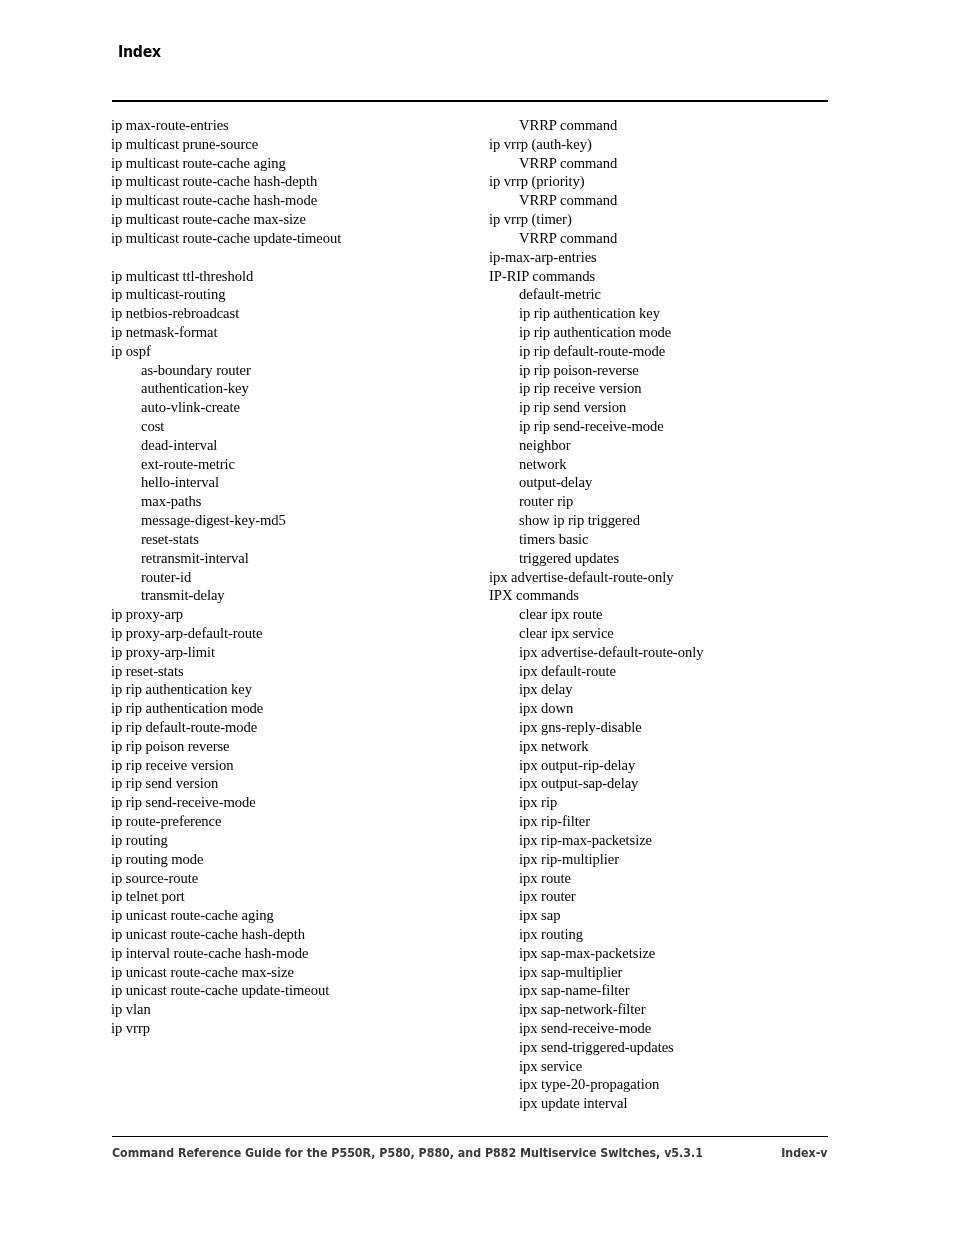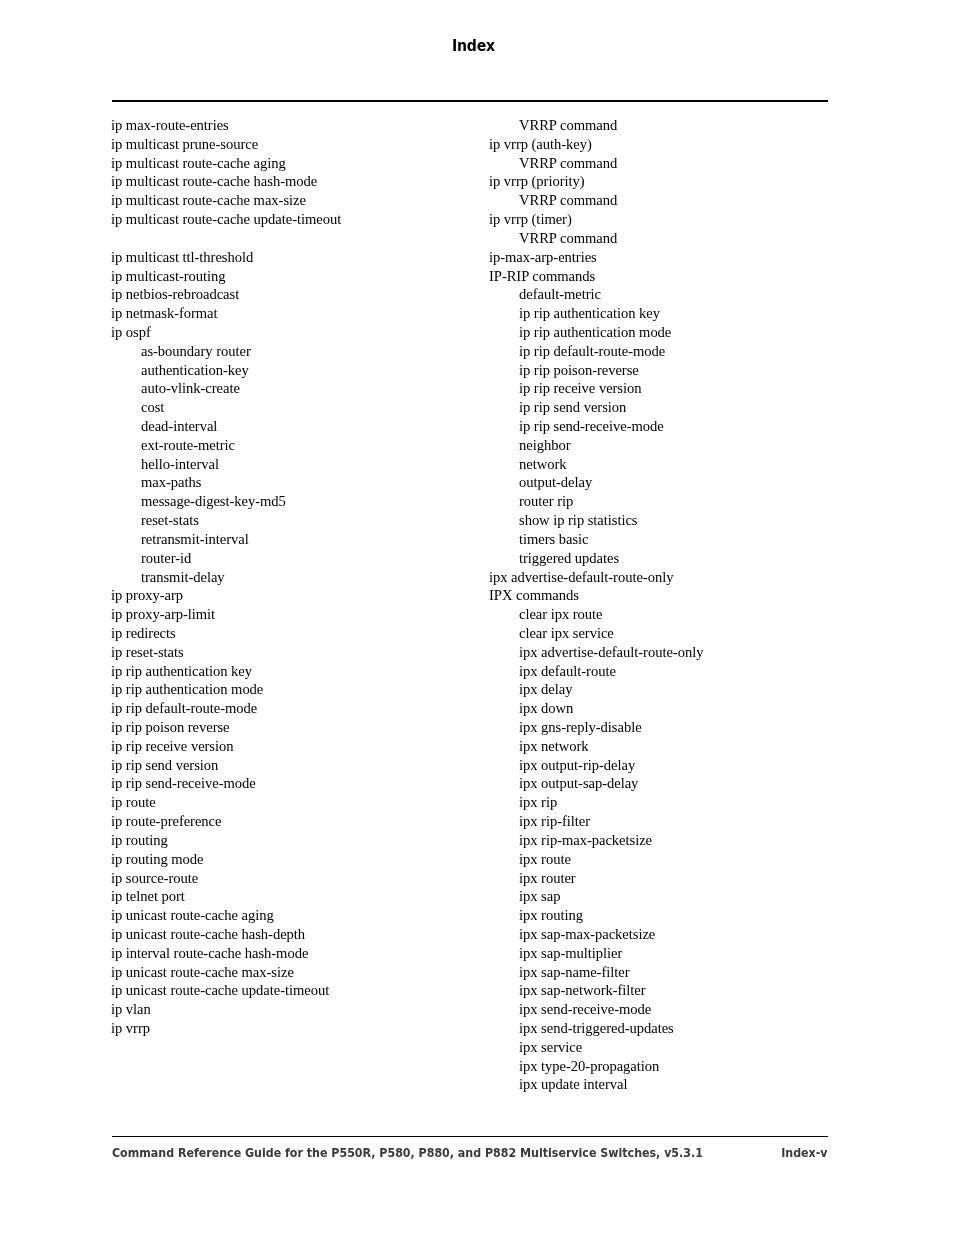--- a/index.html
+++ b/index.html
@@ -14,23 +14,23 @@
     background: #ffffff;
     margin: 0 auto;
     overflow: hidden;
     font-family: "Liberation Serif", "DejaVu Serif", serif;
   }
 
   
   .page-header {
     position: absolute;
     left: 112px;
-    top: 36px;
+    top: 42px;
     width: 716px;
-    text-align: center;
+    text-align: left;
   }
   .page-header .header-title {
     font-family: "DejaVu Sans", "Liberation Sans", sans-serif;
     font-size: 16px;
     font-weight: bold;
     color: #000000;
     letter-spacing: -0.2px;
     transform: scaleX(0.88);
     transform-origin: right center;
     display: inline-block;
@@ -116,20 +116,21 @@
     <span class="header-title">Index</span>
   </div>
 
   <div class="rule rule-top"></div>
 
   <div class="index-body">
     <div class="index-column col-left">
         <div class="entry level-1">ip max-route-entries</div>
         <div class="entry level-1">ip multicast prune-source</div>
         <div class="entry level-1">ip multicast route-cache aging</div>
+        <div class="entry level-1">ip multicast route-cache hash-depth</div>
         <div class="entry level-1">ip multicast route-cache hash-mode</div>
         <div class="entry level-1">ip multicast route-cache max-size</div>
         <div class="entry level-1">ip multicast route-cache update-timeout</div>
         <div class="entry spacer">&nbsp;</div>
         <div class="entry level-1">ip multicast ttl-threshold</div>
         <div class="entry level-1">ip multicast-routing</div>
         <div class="entry level-1">ip netbios-rebroadcast</div>
         <div class="entry level-1">ip netmask-format</div>
         <div class="entry level-1">ip ospf</div>
         <div class="entry level-2">as-boundary router</div>
@@ -139,31 +140,30 @@
         <div class="entry level-2">dead-interval</div>
         <div class="entry level-2">ext-route-metric</div>
         <div class="entry level-2">hello-interval</div>
         <div class="entry level-2">max-paths</div>
         <div class="entry level-2">message-digest-key-md5</div>
         <div class="entry level-2">reset-stats</div>
         <div class="entry level-2">retransmit-interval</div>
         <div class="entry level-2">router-id</div>
         <div class="entry level-2">transmit-delay</div>
         <div class="entry level-1">ip proxy-arp</div>
+        <div class="entry level-1">ip proxy-arp-default-route</div>
         <div class="entry level-1">ip proxy-arp-limit</div>
-        <div class="entry level-1">ip redirects</div>
         <div class="entry level-1">ip reset-stats</div>
         <div class="entry level-1">ip rip authentication key</div>
         <div class="entry level-1">ip rip authentication mode</div>
         <div class="entry level-1">ip rip default-route-mode</div>
         <div class="entry level-1">ip rip poison reverse</div>
         <div class="entry level-1">ip rip receive version</div>
         <div class="entry level-1">ip rip send version</div>
         <div class="entry level-1">ip rip send-receive-mode</div>
-        <div class="entry level-1">ip route</div>
         <div class="entry level-1">ip route-preference</div>
         <div class="entry level-1">ip routing</div>
         <div class="entry level-1">ip routing mode</div>
         <div class="entry level-1">ip source-route</div>
         <div class="entry level-1">ip telnet port</div>
         <div class="entry level-1">ip unicast route-cache aging</div>
         <div class="entry level-1">ip unicast route-cache hash-depth</div>
         <div class="entry level-1">ip interval route-cache hash-mode</div>
         <div class="entry level-1">ip unicast route-cache max-size</div>
         <div class="entry level-1">ip unicast route-cache update-timeout</div>
@@ -185,38 +185,39 @@
         <div class="entry level-2">ip rip authentication mode</div>
         <div class="entry level-2">ip rip default-route-mode</div>
         <div class="entry level-2">ip rip poison-reverse</div>
         <div class="entry level-2">ip rip receive version</div>
         <div class="entry level-2">ip rip send version</div>
         <div class="entry level-2">ip rip send-receive-mode</div>
         <div class="entry level-2">neighbor</div>
         <div class="entry level-2">network</div>
         <div class="entry level-2">output-delay</div>
         <div class="entry level-2">router rip</div>
-        <div class="entry level-2">show ip rip statistics</div>
+        <div class="entry level-2">show ip rip triggered</div>
         <div class="entry level-2">timers basic</div>
         <div class="entry level-2">triggered updates</div>
         <div class="entry level-1">ipx advertise-default-route-only</div>
         <div class="entry level-1">IPX commands</div>
         <div class="entry level-2">clear ipx route</div>
         <div class="entry level-2">clear ipx service</div>
         <div class="entry level-2">ipx advertise-default-route-only</div>
         <div class="entry level-2">ipx default-route</div>
         <div class="entry level-2">ipx delay</div>
         <div class="entry level-2">ipx down</div>
         <div class="entry level-2">ipx gns-reply-disable</div>
         <div class="entry level-2">ipx network</div>
         <div class="entry level-2">ipx output-rip-delay</div>
         <div class="entry level-2">ipx output-sap-delay</div>
         <div class="entry level-2">ipx rip</div>
         <div class="entry level-2">ipx rip-filter</div>
         <div class="entry level-2">ipx rip-max-packetsize</div>
+        <div class="entry level-2">ipx rip-multiplier</div>
         <div class="entry level-2">ipx route</div>
         <div class="entry level-2">ipx router</div>
         <div class="entry level-2">ipx sap</div>
         <div class="entry level-2">ipx routing</div>
         <div class="entry level-2">ipx sap-max-packetsize</div>
         <div class="entry level-2">ipx sap-multiplier</div>
         <div class="entry level-2">ipx sap-name-filter</div>
         <div class="entry level-2">ipx sap-network-filter</div>
         <div class="entry level-2">ipx send-receive-mode</div>
         <div class="entry level-2">ipx send-triggered-updates</div>

